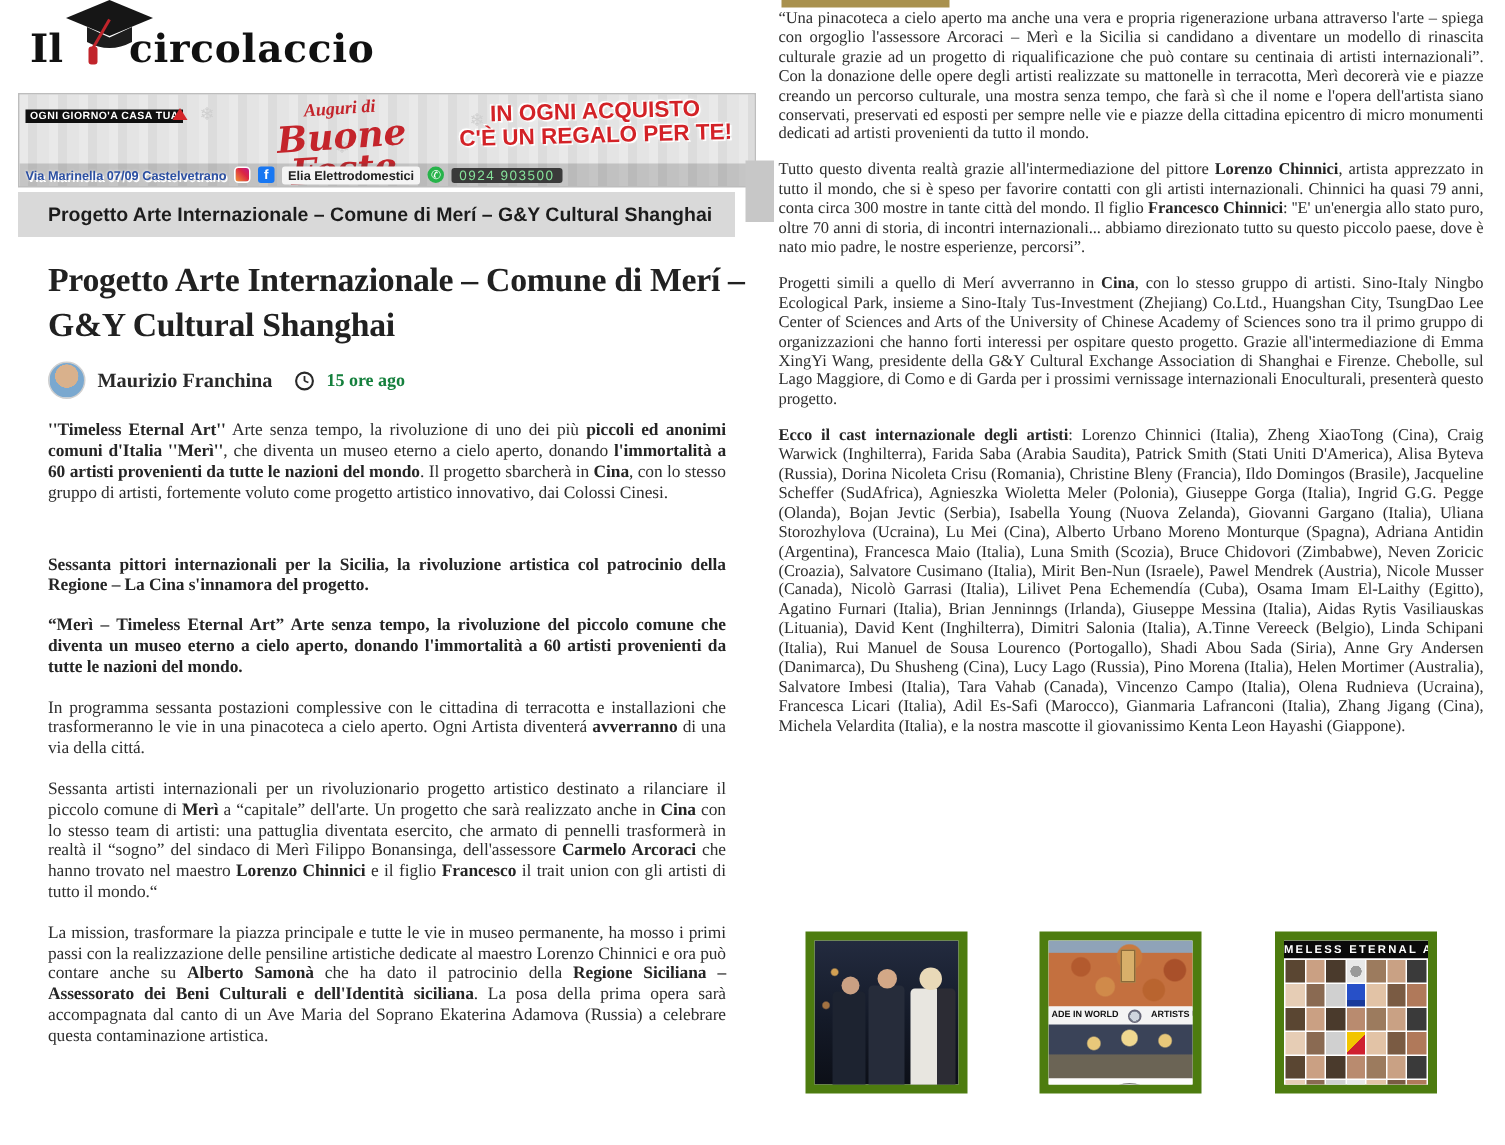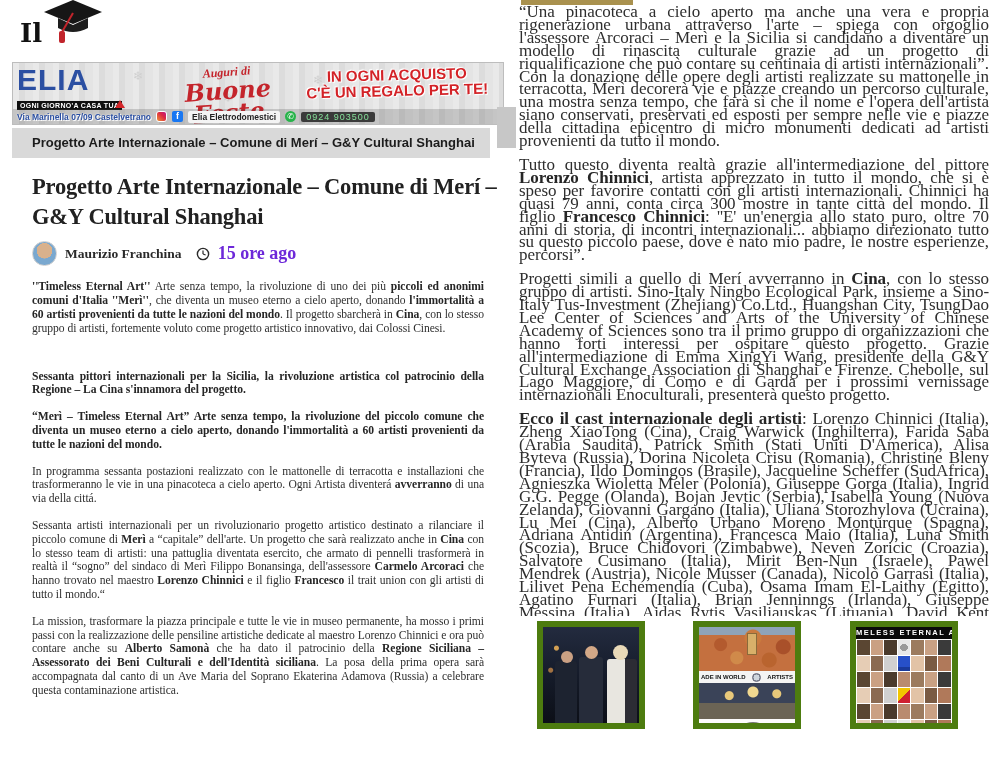--- a/index.html
+++ b/index.html
@@ -57,29 +57,29 @@
 
   
   .title { margin: 14px 0 10px 20px; width: 470px; font-family: "Liberation Serif", serif;
     font-weight: 700; font-size: 22.5px; line-height: 1.32; color: #212121; letter-spacing: -0.2px; }
   .byline { margin: 0 0 14px 20px; display: flex; align-items: center; gap: 8px; }
   .avatar { width: 25px; height: 25px; border-radius: 50%; flex: 0 0 auto;
     background: radial-gradient(circle at 50% 38%, #d9b18c 0 42%, #7aa8cf 43%);
     border: 1px solid #cfcfcf; }
   .author { font-weight: 700; font-size: 13.5px; color: #2a2a2a; cursor: pointer; }
   .clock { flex: 0 0 auto; margin-left: 6px; }
-  .time { font-weight: 700; font-size: 18px; color: #6d28d9; }
+  .time { font-weight: 700; font-size: 12px; color: #15803d; }
 
   
   .para { margin: 0 20px 13px 20px; text-align: justify; color: #2e2e2e;
     font-size: 11.6px; line-height: 13.8px; letter-spacing: -0.05px; }
   .para b { color: #262626; }
   .gap-lg { margin-bottom: 34px; }
   .col-right .rtext { position: absolute; top: 6px; left: 0; right: 0; height: 610px; overflow: hidden; }
-  .col-right .para { margin: 0 4px 11px 2px; font-size: 17px; line-height: 12.9px; }
+  .col-right .para { margin: 0 4px 11px 2px; font-size: 11px; line-height: 12.9px; }
 
   
   .deco-tan  { position: absolute; left: 4px; top: 0; width: 112px; height: 5px; background: #a9914e; }
   .deco-gray { position: absolute; left: -20px; top: 107px; width: 19px; height: 41px; background: #c7c7c7; }
 
   
   .photo-row { position: absolute; top: 621px; left: 0; width: 476px; height: 112px; }
   .photo { position: absolute; top: 0; width: 108px; height: 108px; border: 6px solid #4d7c0f; overflow: hidden; cursor: pointer; }
   .photo-1 { left: 20px;
     background:
@@ -139,29 +139,29 @@
   <div class="col-left">
 
     <header class="masthead">
       <span class="logo-il">Il</span>
       <svg class="grad-cap" width="62" height="50" viewBox="0 0 62 50">
         <polygon points="31,2 60,14 31,26 2,14" fill="#161616"></polygon>
         <path d="M16 20 L16 30 Q31 38 46 30 L46 20 L31 27 Z" fill="#1d1d1d"></path>
         <line x1="31" y1="15" x2="20" y2="34" stroke="#c1242b" stroke-width="2"></line>
         <rect x="17" y="33" width="6" height="12" rx="2" fill="#c1242b"></rect>
       </svg>
+      <span class="logo-rest">circolaccio</span>
     </header>
 
     <div class="ad-banner">
       <span class="flake" style="left:120px;top:6px">❄</span>
       <span class="flake" style="left:300px;top:10px">❄</span>
       <span class="flake" style="left:420px;top:4px">❄</span>
       <span class="flake" style="left:210px;top:28px">❄</span>
       <div class="ad-left">
-        <div class="elia-word">ELIA</div>
         <span class="elia-tri"></span>
         <div class="elia-tag">OGNI GIORNO'A CASA TUA</div>
       </div>
       <div class="ad-mid">
         <div class="g1">Auguri di</div>
         <div class="g2">Buone Feste</div>
       </div>
       <div class="ad-right">
         <div class="p1">IN OGNI ACQUISTO</div>
         <div class="p2">C'È UN REGALO PER TE!</div>
@@ -187,21 +187,21 @@
         <circle cx="7" cy="7" r="5.6" fill="none" stroke="#2a2a2a" stroke-width="1.4"></circle>
         <line x1="7" y1="7" x2="7" y2="3.6" stroke="#2a2a2a" stroke-width="1.2"></line>
         <line x1="7" y1="7" x2="9.6" y2="8" stroke="#2a2a2a" stroke-width="1.2"></line>
       </svg>
       <span class="time">15 ore ago</span>
     </div>
 
     <p class="para gap-lg"><b>''Timeless Eternal Art''</b><span> Arte senza tempo, la rivoluzione di uno dei più </span><b>piccoli ed anonimi comuni d'Italia ''Merì''</b><span>, che diventa un museo eterno a cielo aperto, donando </span><b>l'immortalità a 60 artisti provenienti da tutte le nazioni del mondo</b><span>. Il progetto sbarcherà in </span><b>Cina</b><span>, con lo stesso gruppo di artisti, fortemente voluto come progetto artistico innovativo, dai Colossi Cinesi.</span></p>
     <p class="para"><b>Sessanta pittori internazionali per la Sicilia, la rivoluzione artistica col patrocinio della Regione – La Cina s'innamora del progetto.</b></p>
     <p class="para"><b>“Merì – Timeless Eternal Art” Arte senza tempo, la rivoluzione del piccolo comune che diventa un museo eterno a cielo aperto, donando l'immortalità a 60 artisti provenienti da tutte le nazioni del mondo.</b></p>
-    <p class="para"><span>In programma sessanta postazioni realizzato con le mattonelle di terracotta e installazioni che trasformeranno le vie in una pinacoteca a cielo aperto. Ogni Artista diventerá </span><b>avverranno</b><span> di una via della cittá.</span></p>
+    <p class="para"><span>In programma sessanta postazioni complessive con le cittadina di terracotta e installazioni che trasformeranno le vie in una pinacoteca a cielo aperto. Ogni Artista diventerá </span><b>avverranno</b><span> di una via della cittá.</span></p>
     <p class="para"><span>Sessanta artisti internazionali per un rivoluzionario progetto artistico destinato a rilanciare il piccolo comune di </span><b>Merì</b><span> a “capitale” dell'arte. Un progetto che sarà realizzato anche in </span><b>Cina</b><span> con lo stesso team di artisti: una pattuglia diventata esercito, che armato di pennelli trasformerà in realtà il  “sogno” del sindaco di Merì Filippo Bonansinga, dell'assessore </span><b>Carmelo Arcoraci</b><span> che hanno trovato nel maestro </span><b>Lorenzo Chinnici</b><span> e il figlio </span><b>Francesco</b><span> il trait union con gli artisti di tutto il mondo.“</span></p>
     <p class="para"><span>La mission, trasformare la piazza principale e tutte le vie in museo permanente, ha mosso i primi passi con la realizzazione delle pensiline artistiche dedicate al maestro Lorenzo Chinnici e ora può contare anche su </span><b>Alberto Samonà</b><span> che ha dato il patrocinio della </span><b>Regione Siciliana – Assessorato dei Beni Culturali e dell'Identità siciliana</b><span>. La posa della prima opera sarà accompagnata dal canto di un Ave Maria del Soprano Ekaterina Adamova (Russia) a celebrare questa contaminazione artistica.</span></p>
   </div>
 
   <div class="col-right">
     <div class="deco-tan"></div>
     <div class="deco-gray"></div>
 
     <div class="rtext">
       <p class="para"><span>“Una pinacoteca a cielo aperto ma anche una vera e propria rigenerazione urbana attraverso l'arte – spiega con orgoglio l'assessore Arcoraci – Merì e la Sicilia si candidano a diventare un modello di rinascita culturale grazie ad un progetto di riqualificazione che può contare su centinaia di artisti internazionali”. Con la donazione delle opere degli artisti realizzate su mattonelle in terracotta, Merì decorerà vie e piazze creando un percorso culturale, una mostra senza tempo, che farà sì che il nome e l'opera dell'artista siano conservati, preservati ed esposti per sempre nelle vie e piazze della cittadina epicentro di micro monumenti dedicati ad artisti provenienti da tutto il mondo.</span></p>

